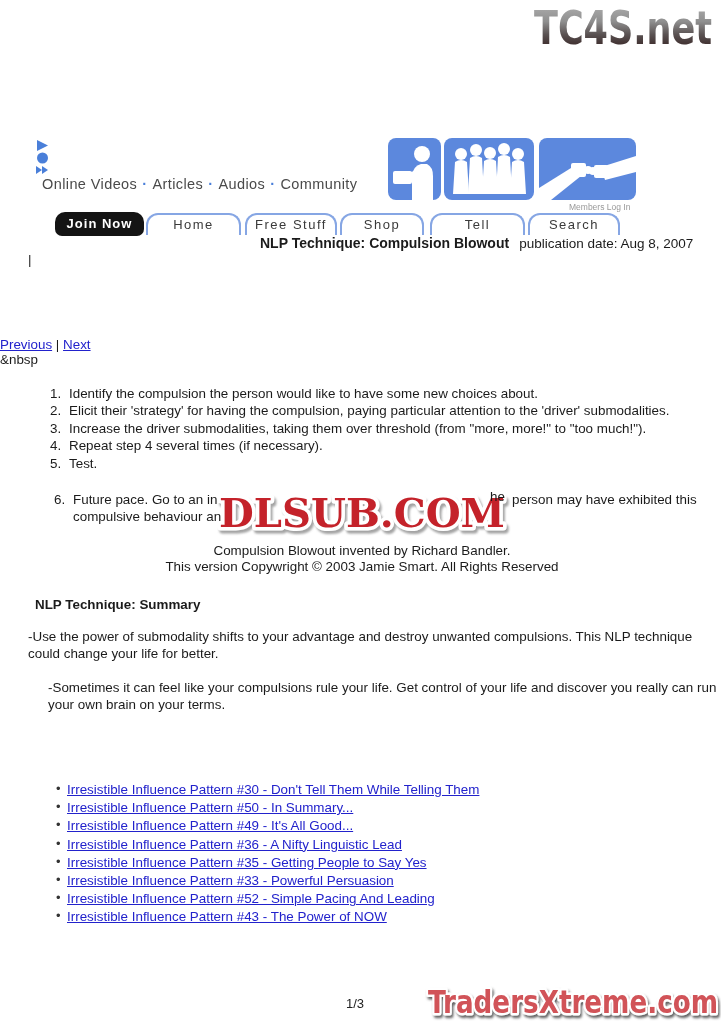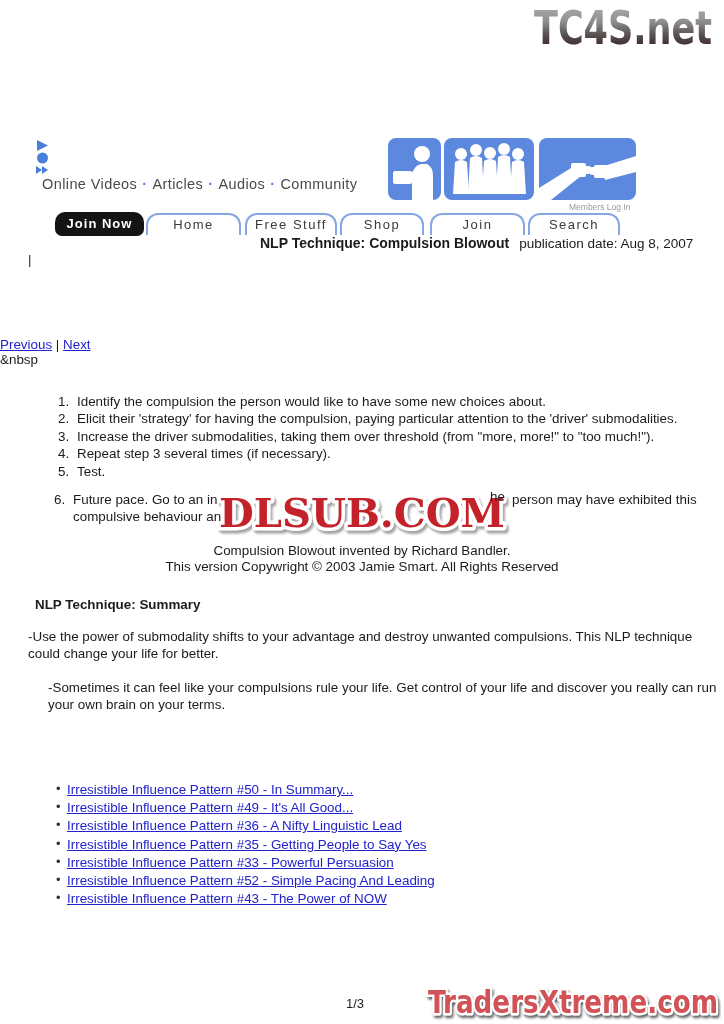--- a/index.html
+++ b/index.html
@@ -25,21 +25,21 @@
   
   .title-bold{font-weight:bold;font-size:14px;}
   .title-pub{font-size:13.5px;margin-left:10px;}
   .body-txt{font-size:13.4px;}
   .para{font-size:13.4px;line-height:16.8px;width:680px;}
   .credit{left:0;width:724px;text-align:center;font-size:13.4px;}
   .heading{font-weight:bold;font-size:13.4px;}
 
   a, .link{color:#2222cc;text-decoration:underline;cursor:pointer;}
 
-  ol.steps{counter-reset:step;list-style:none;margin:8px;padding:0;}
+  ol.steps{counter-reset:step;list-style:none;margin:0;padding:0;}
   ol.steps li{position:relative;padding-left:19px;font-size:13.4px;line-height:17.4px;white-space:nowrap;}
   ol.steps li::before{counter-increment:step;content:counter(step) ".";position:absolute;left:0;}
 
   ul.links{list-style:none;margin:0;padding:0;}
   ul.links li{position:relative;padding-left:11px;line-height:17.2px;white-space:nowrap;}
   ul.links li::before{content:"\2022";position:absolute;left:0;top:0;color:#333;font-size:13px;}
   ul.links a{font-size:13.4px;}
 
   .pagination{left:0;width:687px;font-size:13.4px;}
   .pagenum{font-size:13px;color:#222;}
@@ -111,39 +111,39 @@
       <circle cx="54" cy="33" r="4"></circle>
     </g>
   </svg>
 
   <div class="abs members" style="left:569px;top:202px;">Members Log In</div>
 
   <div class="abs join" style="left:55px;top:212px;width:89px;height:24px;">Join Now</div>
   <div class="abs tab" style="left:146px;top:213px;width:95px;">Home</div>
   <div class="abs tab" style="left:245px;top:213px;width:92px;">Free Stuff</div>
   <div class="abs tab" style="left:340px;top:213px;width:84px;">Shop</div>
-  <div class="abs tab" style="left:430px;top:213px;width:95px;">Join</div>
+  <div class="abs tab" style="left:430px;top:213px;width:95px;">Tell</div>
   <div class="abs tab" style="left:528px;top:213px;width:92px;">Search</div>
 
   <div class="abs nowrap" style="left:260px;top:234px;">
     <span class="title-bold">NLP Technique: Compulsion Blowout</span><span class="title-pub">publication date: Aug 8, 2007</span>
   </div>
 
   <div class="abs body-txt" style="left:28px;top:252px;">|</div>
 
   <div class="abs pagination" style="top:337px;">
     <a>Previous</a><span> | </span><a>Next</a>
   </div>
   <div class="abs pagination" style="top:352px;">&amp;nbsp</div>
 
   <ol class="steps abs" style="left:50px;top:385px;">
     <li>Identify the compulsion the person would like to have some new choices about.</li>
     <li>Elicit their 'strategy' for having the compulsion, paying particular attention to the 'driver' submodalities.</li>
     <li>Increase the driver submodalities, taking them over threshold (from "more, more!" to "too much!").</li>
-    <li>Repeat step 3 several times (if necessary).</li>
+    <li>Repeat step 4 several times (if necessary).</li>
     <li>Test.</li>
   </ol>
 
   <div class="abs body-txt" style="left:54px;top:492px;">6.</div>
   <div class="abs body-txt nowrap" style="left:73px;top:492px;">Future pace. Go to an inc</div>
   <div class="abs body-txt nowrap" style="left:490px;top:489px;z-index:6;">he</div>
   <div class="abs body-txt nowrap" style="left:512px;top:492px;">person may have exhibited this</div>
   <div class="abs body-txt nowrap" style="left:73px;top:509px;">compulsive behaviour an</div>
 
   <svg class="abs" style="left:211px;top:483px;z-index:5;" width="300" height="58" xmlns="http://www.w3.org/2000/svg">
@@ -156,20 +156,21 @@
   </svg>
 
   <div class="abs credit" style="top:543px;">Compulsion Blowout invented by Richard Bandler.</div>
   <div class="abs credit" style="top:559px;">This version Copywright © 2003 Jamie Smart. All Rights Reserved</div>
 
   <div class="abs heading" style="left:35px;top:597px;">NLP Technique: Summary</div>
   <div class="abs para" style="left:28px;top:629px;">-Use the power of submodality shifts to your advantage and destroy unwanted compulsions. This NLP technique could change your life for better.</div>
   <div class="abs para" style="left:28px;top:680px;margin-left:20px;">-Sometimes it can feel like your compulsions rule your life. Get control of your life and discover you really can run your own brain on your terms.</div>
 
   <ul class="links abs" style="left:56px;top:780px;">
+    <li><a>Irresistible Influence Pattern #30 - Don't Tell Them While Telling Them</a></li>
     <li><a>Irresistible Influence Pattern #50 - In Summary...</a></li>
     <li><a>Irresistible Influence Pattern #49 - It's All Good...</a></li>
     <li><a>Irresistible Influence Pattern #36 - A Nifty Linguistic Lead</a></li>
     <li><a>Irresistible Influence Pattern #35 - Getting People to Say Yes</a></li>
     <li><a>Irresistible Influence Pattern #33 - Powerful Persuasion</a></li>
     <li><a>Irresistible Influence Pattern #52 - Simple Pacing And Leading</a></li>
     <li><a>Irresistible Influence Pattern #43 - The Power of NOW</a></li>
   </ul>
 
   <div class="abs pagenum" style="left:346px;top:996px;">1/3</div>

